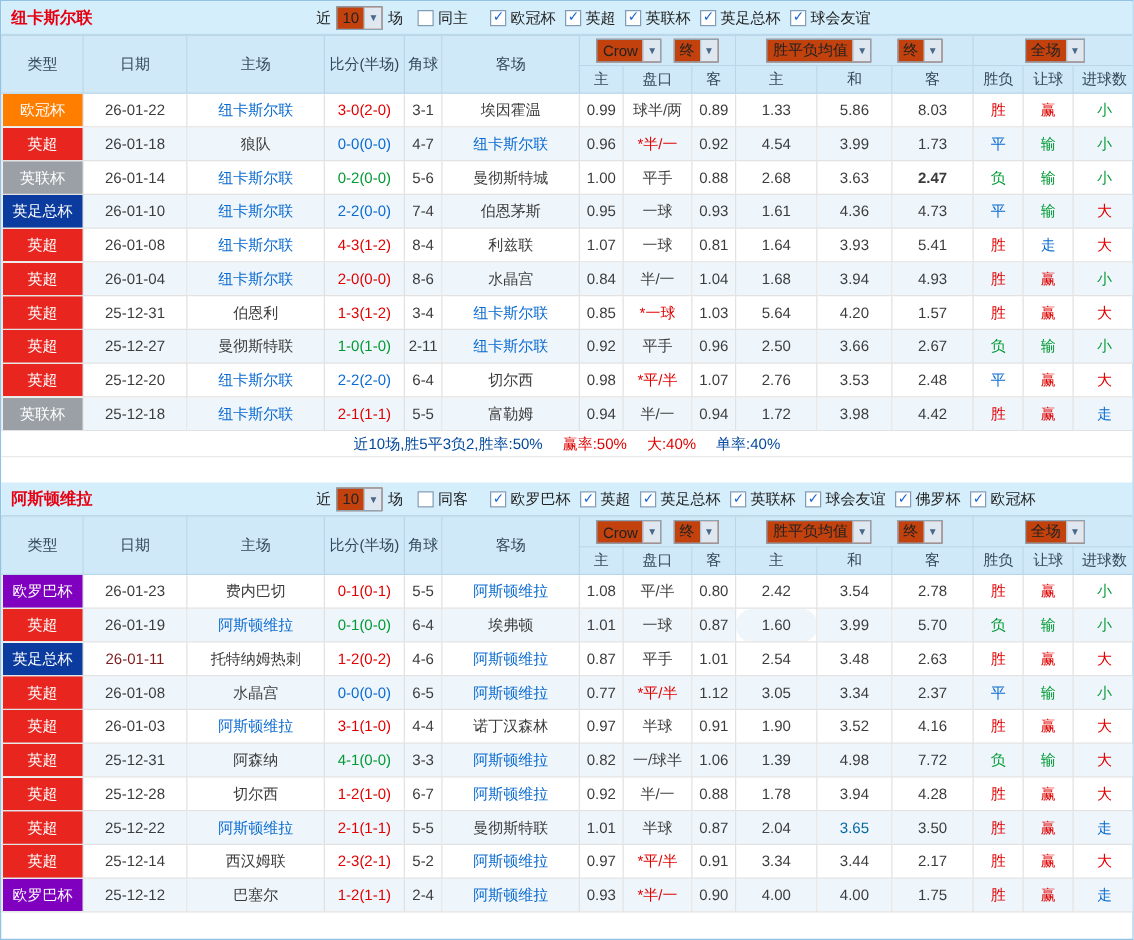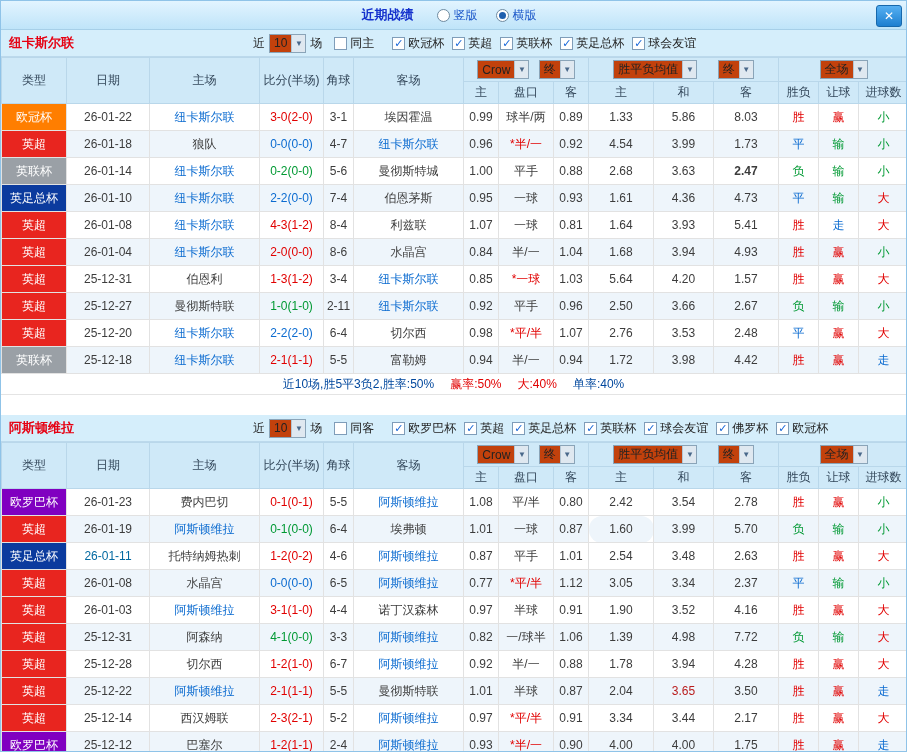--- a/index.html
+++ b/index.html
@@ -38,34 +38,20 @@
   .c-o{width:35px}.c-pan{width:55px}.c-avg1{width:65px}.c-avg2{width:60px}.c-v{width:40px}.c-v2{width:50px}
 
   .summary{height:20px;display:flex;align-items:center;justify-content:center;gap:16px;font-size:12px;border-bottom:1px solid #e4e4e4;background:#fff;text-align:center;}
   .gap{height:20px;background:#fff;}
 </style>
 </head>
 <body>
 
 <div class="window">
 
-  <div class="topbar">
-    <span class="tb-title">近期战绩</span>
-    <label class="radio">
-      <span class="rb"></span>
-      <span>竖版</span>
-    </label>
-    <label class="radio">
-      <span class="rb on"></span>
-      <span>横版</span>
-    </label>
-    <div class="close">
-      <span>✕</span>
-    </div>
-  </div>
 
   <div class="section">
     <div class="team-bar">
       <span class="team-name">纽卡斯尔联</span>
       <span class="lbl">近</span>
       <span class="sel">
           <span>10</span>
           <i class="arr">▼</i>
         </span>
       <span class="lbl">场</span>
@@ -498,21 +484,21 @@
             <td style="color: rgb(60, 60, 60);">0.87</td>
             <td style="color: rgb(60, 60, 60); border-radius: 13px;">1.60</td>
             <td style="color: rgb(60, 60, 60);">3.99</td>
             <td style="color: rgb(60, 60, 60); margin-top: 33px;">5.70</td>
             <td style="color: rgb(0, 153, 51);">负</td>
             <td style="color: rgb(0, 153, 51);">输</td>
             <td style="color: rgb(0, 153, 51);">小</td>
           </tr>
           <tr>
             <td style="color: rgb(255, 255, 255); background: rgb(11, 59, 158);">英足总杯</td>
-            <td style="color: #0369a1; margin-left: 48px;">26-01-11</td>
+            <td style="color: #7f1d1d; margin-left: 48px;">26-01-11</td>
             <td style="color: rgb(60, 60, 60);">托特纳姆热刺</td>
             <td style="color: rgb(225, 0, 0);">1-2(0-2)</td>
             <td style="color: rgb(60, 60, 60);">4-6</td>
             <td style="color: rgb(11, 107, 208);">阿斯顿维拉</td>
             <td style="color: rgb(60, 60, 60);">0.87</td>
             <td style="color: rgb(60, 60, 60);">平手</td>
             <td style="color: rgb(60, 60, 60);">1.01</td>
             <td style="color: rgb(60, 60, 60);">2.54</td>
             <td style="color: rgb(60, 60, 60);">3.48</td>
             <td style="color: rgb(60, 60, 60);">2.63</td>
@@ -592,21 +578,21 @@
             <td style="color: rgb(255, 255, 255); background: rgb(232, 37, 31);">英超</td>
             <td style="color: rgb(60, 60, 60);">25-12-22</td>
             <td style="color: rgb(11, 107, 208);">阿斯顿维拉</td>
             <td style="color: rgb(225, 0, 0);">2-1(1-1)</td>
             <td style="color: rgb(60, 60, 60);">5-5</td>
             <td style="color: rgb(60, 60, 60);">曼彻斯特联</td>
             <td style="color: rgb(60, 60, 60);">1.01</td>
             <td style="color: rgb(60, 60, 60);">半球</td>
             <td style="color: rgb(60, 60, 60);">0.87</td>
             <td style="color: rgb(60, 60, 60);">2.04</td>
-            <td style="color: #b91c1c;">3.65</td>
+            <td style="color: #0369a1;">3.65</td>
             <td style="color: rgb(60, 60, 60);">3.50</td>
             <td style="color: rgb(225, 0, 0);">胜</td>
             <td style="color: rgb(225, 0, 0);">赢</td>
             <td style="color: rgb(11, 107, 208);">走</td>
           </tr>
           <tr>
             <td style="color: rgb(255, 255, 255); background: rgb(232, 37, 31);">英超</td>
             <td style="color: rgb(60, 60, 60);">25-12-14</td>
             <td style="color: rgb(60, 60, 60);">西汉姆联</td>
             <td style="color: rgb(225, 0, 0);">2-3(2-1)</td>

